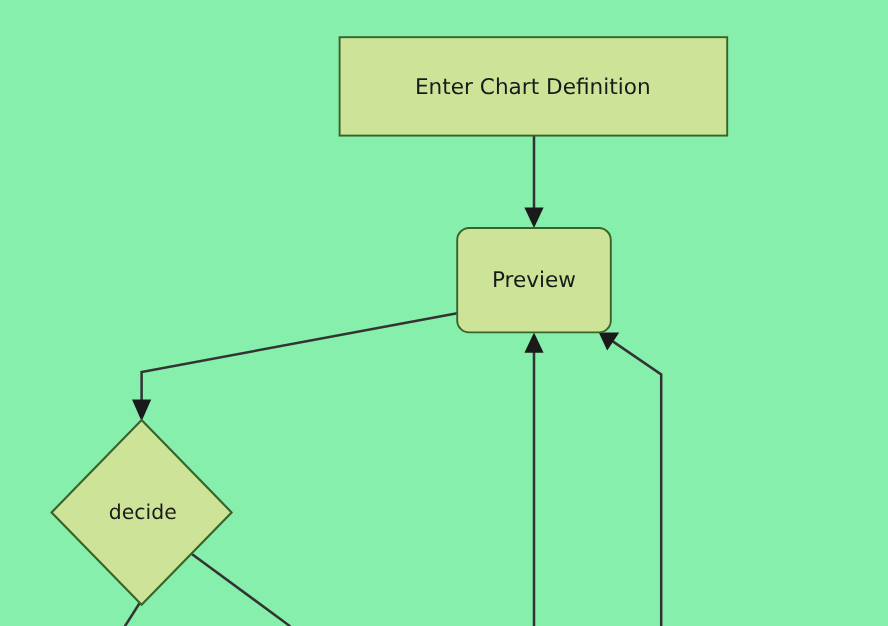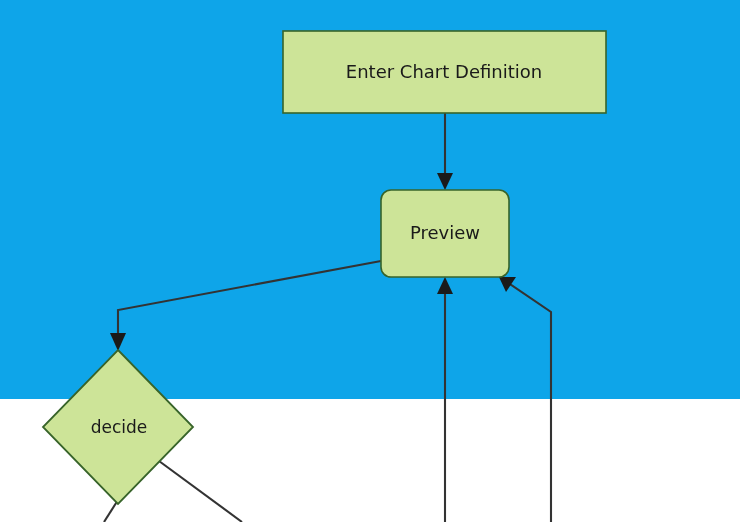--- a/index.html
+++ b/index.html
@@ -9,22 +9,22 @@
   }
   body {
     width: 740px;
     height: 522px;
     overflow: hidden;
     font-family: "DejaVu Sans", "Liberation Sans", sans-serif;
   }
   #flowchart-root {
     position: relative;
     width: 740px;
-    height: 399px;
-    background: #0ea5e9;
+    height: 522px;
+    background: #86efac;
   }
   svg#flowchart-svg {
     display: block;
     width: 740px;
     height: 522px;
   }
   .node-shape {
     fill: #cde498;
     stroke: #38642a;
     stroke-width: 1.6;

